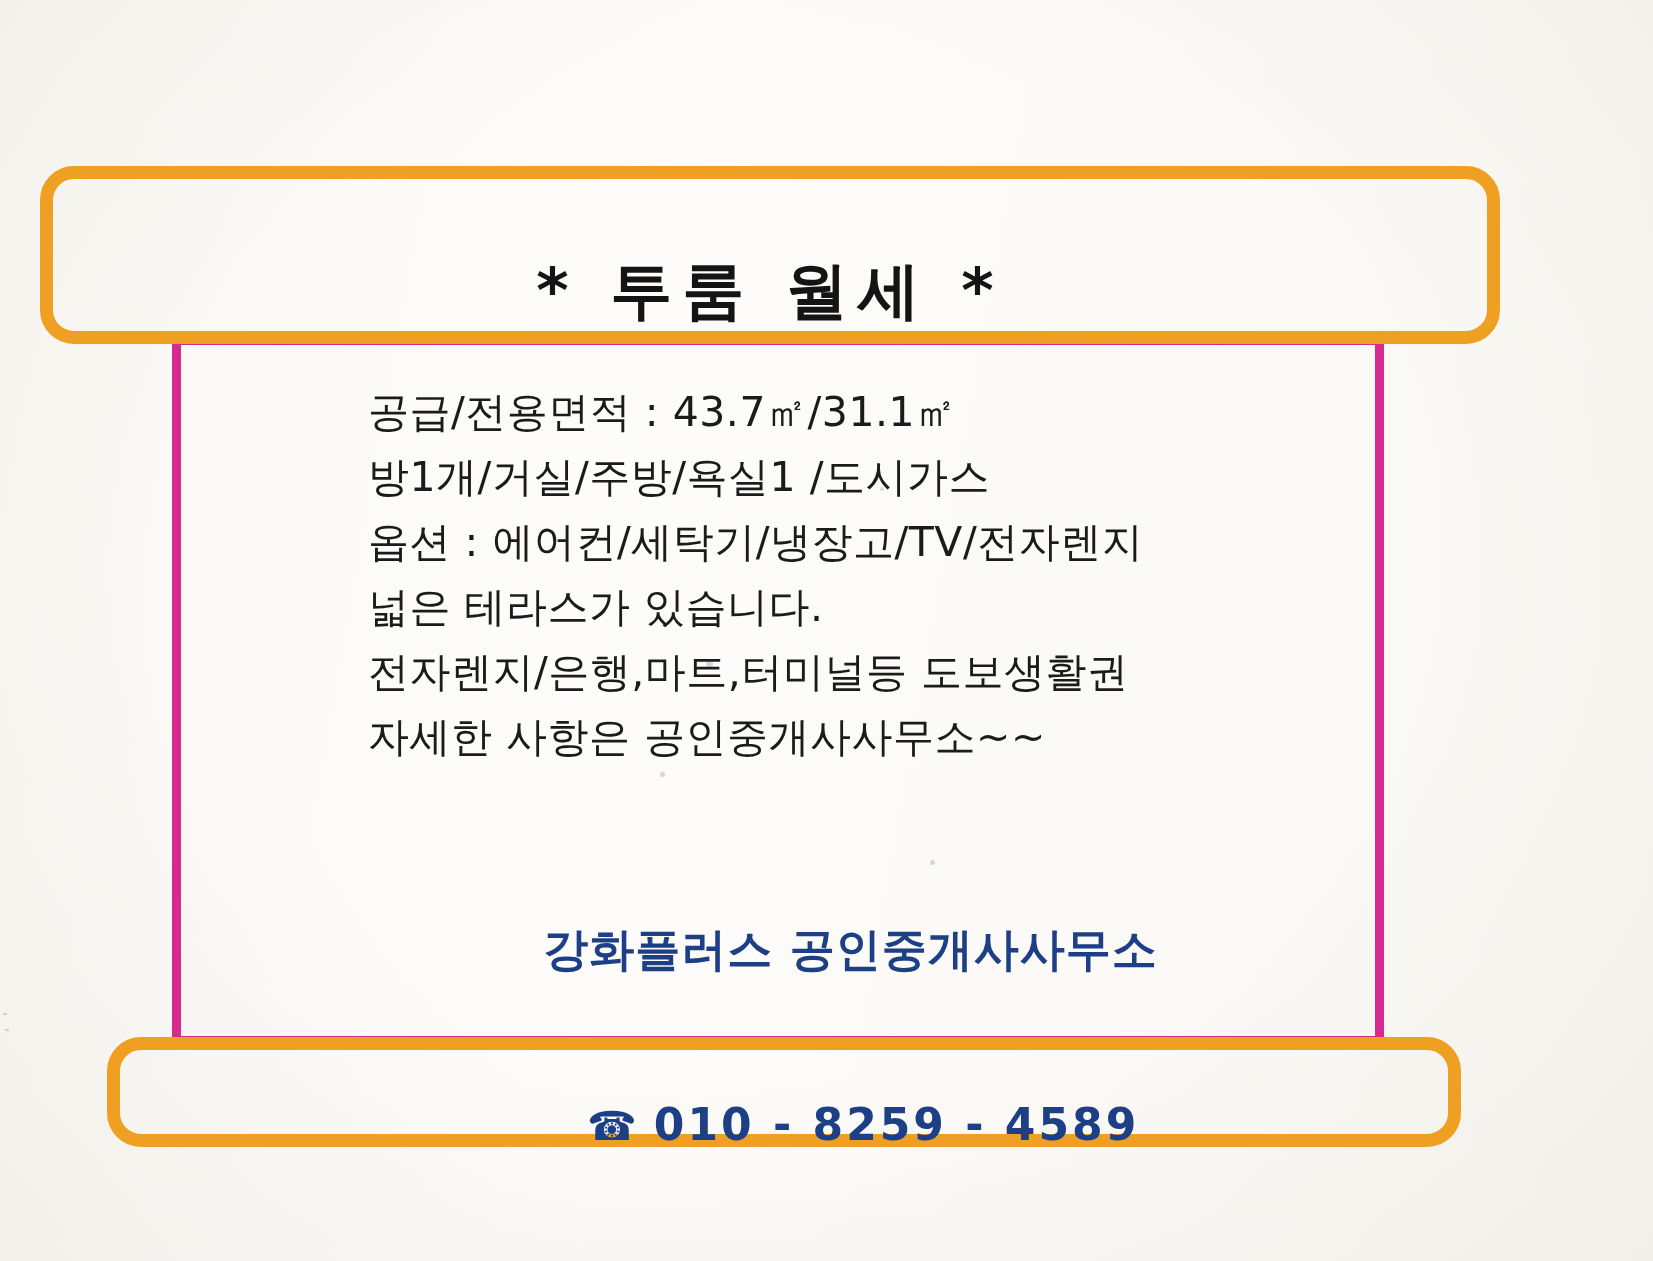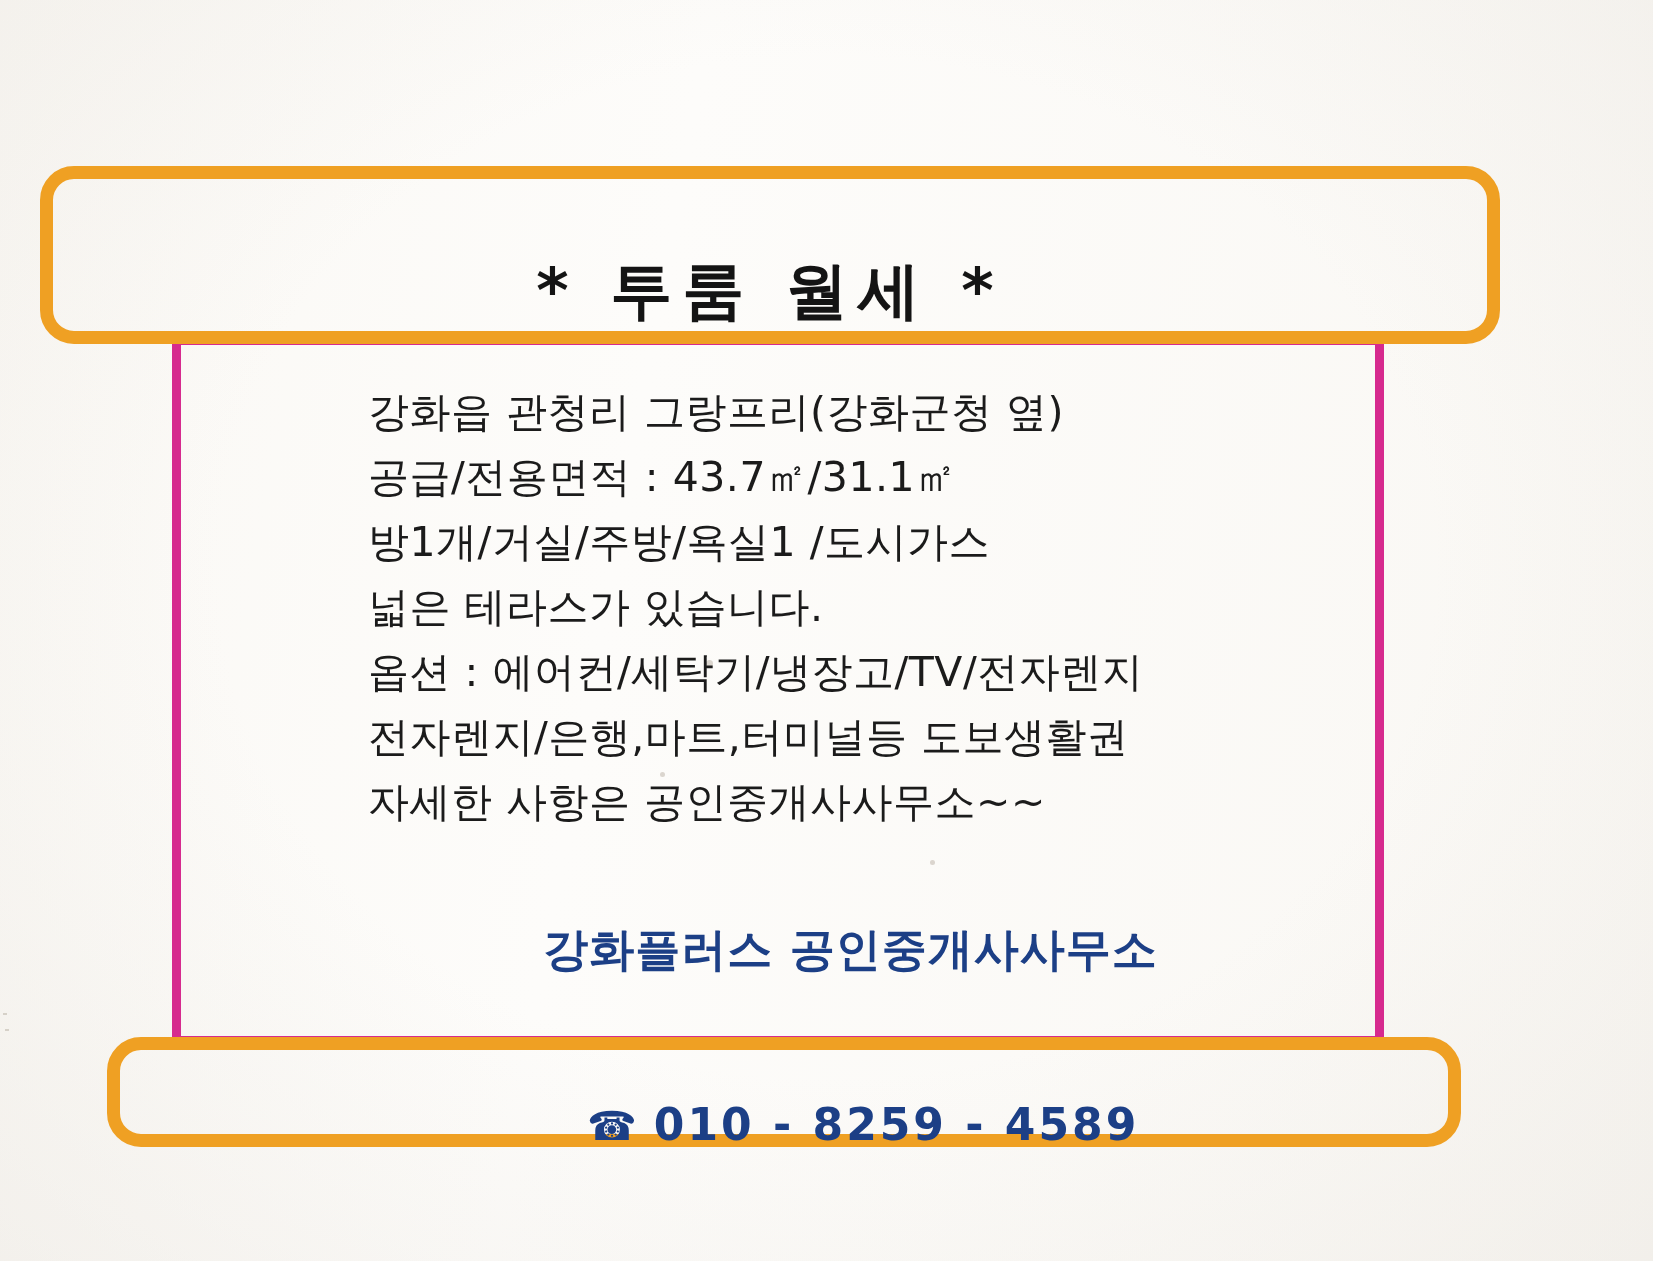--- a/index.html
+++ b/index.html
@@ -158,25 +158,24 @@
 
   <div class="magenta-frame"></div>
 
   <div class="orange-band top"></div>
 
   <div class="orange-band bottom"></div>
 
   <div class="headline">* 투룸 월세 *</div>
 
   <div class="body-block">
-    <div class="body-line">강화읍 관청리 그랑프리(강화군청 옆)</div>
     <div class="body-line">공급/전용면적 : 43.7㎡/31.1㎡</div>
     <div class="body-line">방1개/거실/주방/욕실1 /도시가스</div>
+    <div class="body-line">옵션 : 에어컨/세탁기/냉장고/TV/전자렌지</div>
     <div class="body-line">넓은 테라스가 있습니다.</div>
-    <div class="body-line">옵션 : 에어컨/세탁기/냉장고/TV/전자렌지</div>
     <div class="body-line">전자렌지/은행,마트,터미널등 도보생활권</div>
     <div class="body-line">자세한 사항은 공인중개사사무소~~</div>
   </div>
 
   <div class="agency-name">강화플러스 공인중개사사무소</div>
 
   <div class="agency-phone">
     <span class="tel-icon">☎</span><span>010 - 8259 - 4589</span>
   </div>
 

